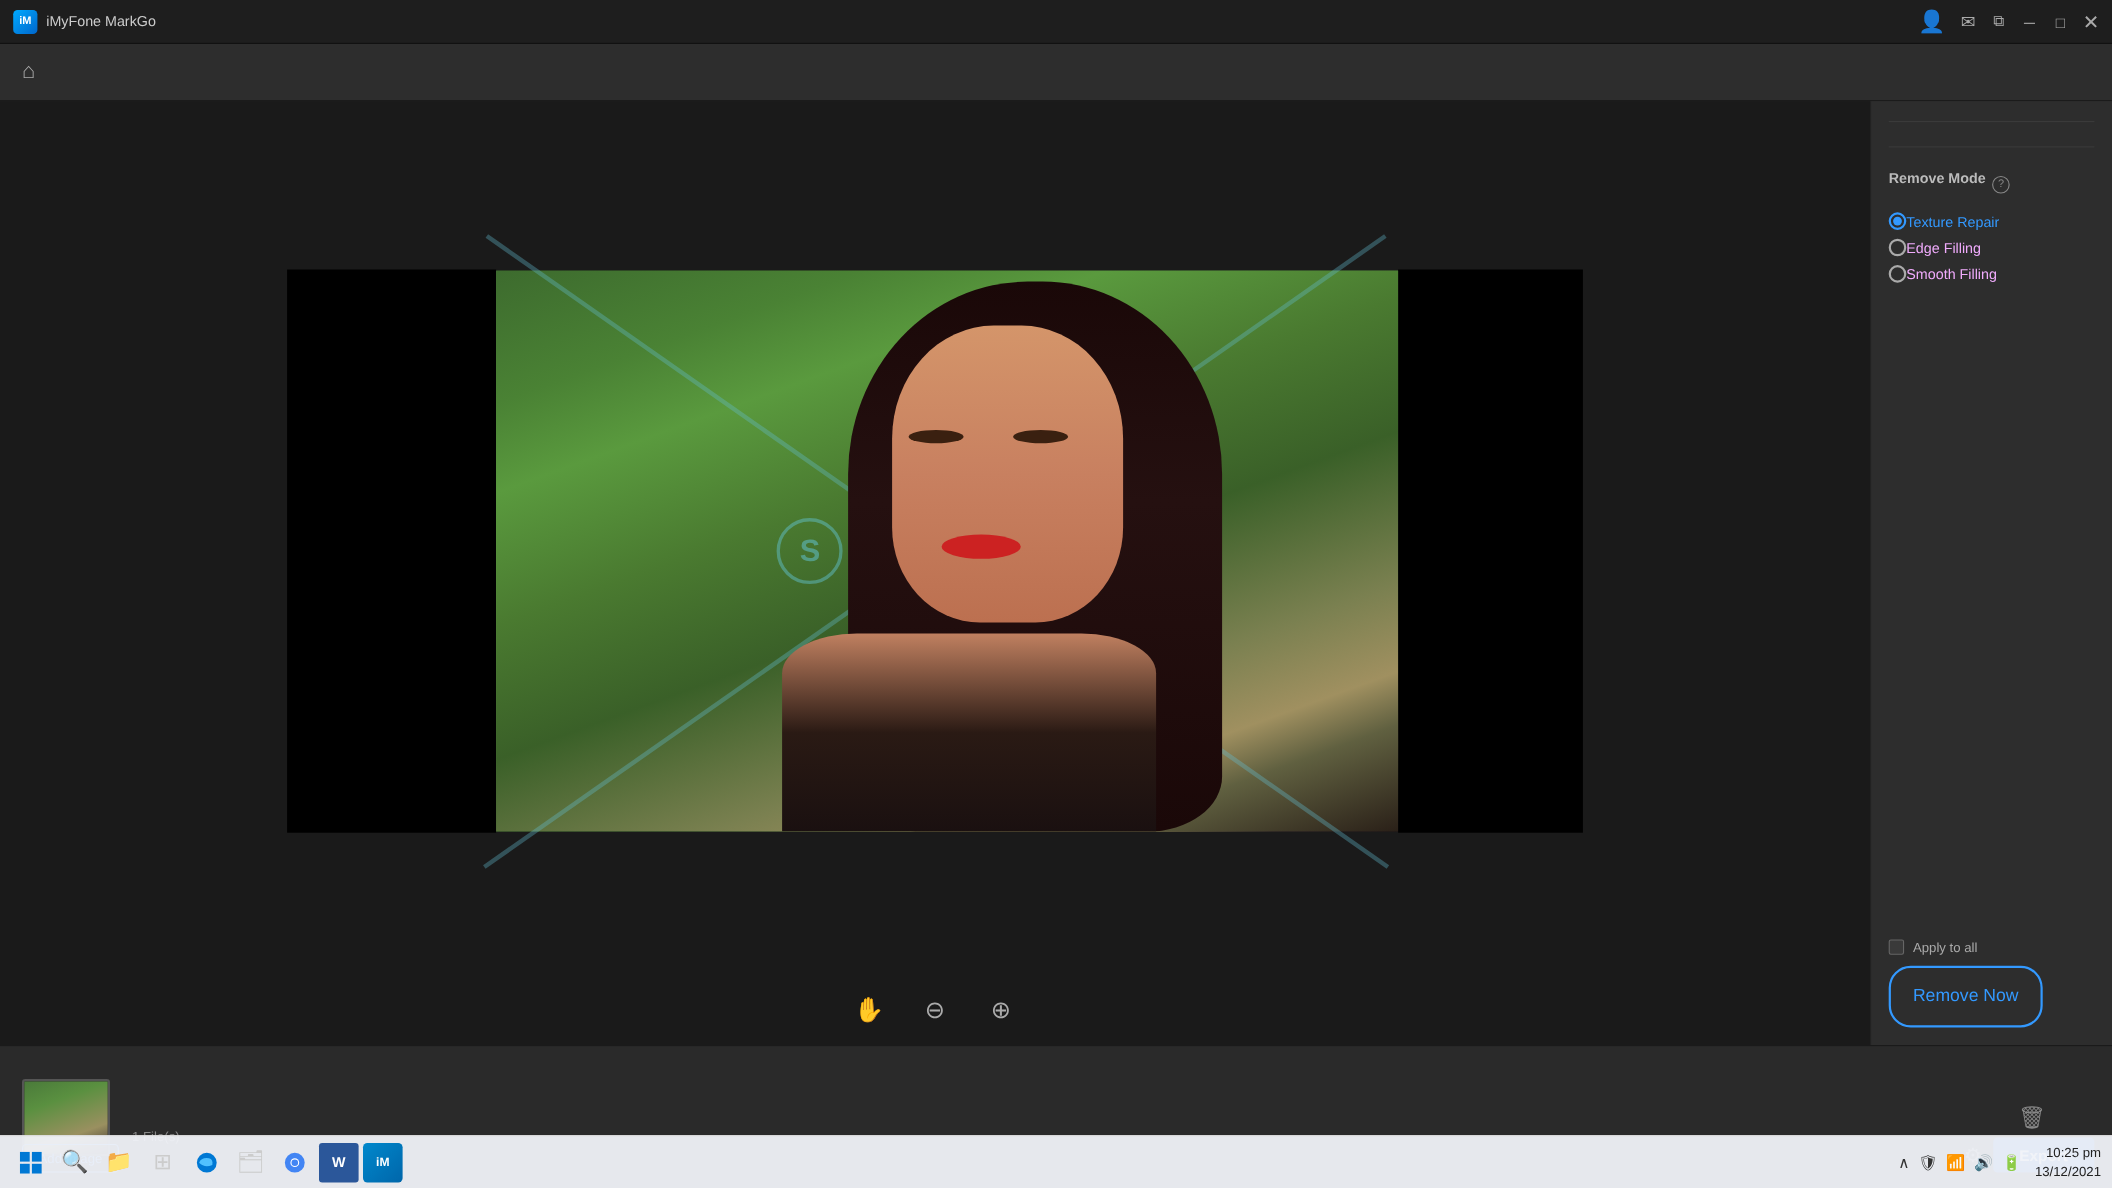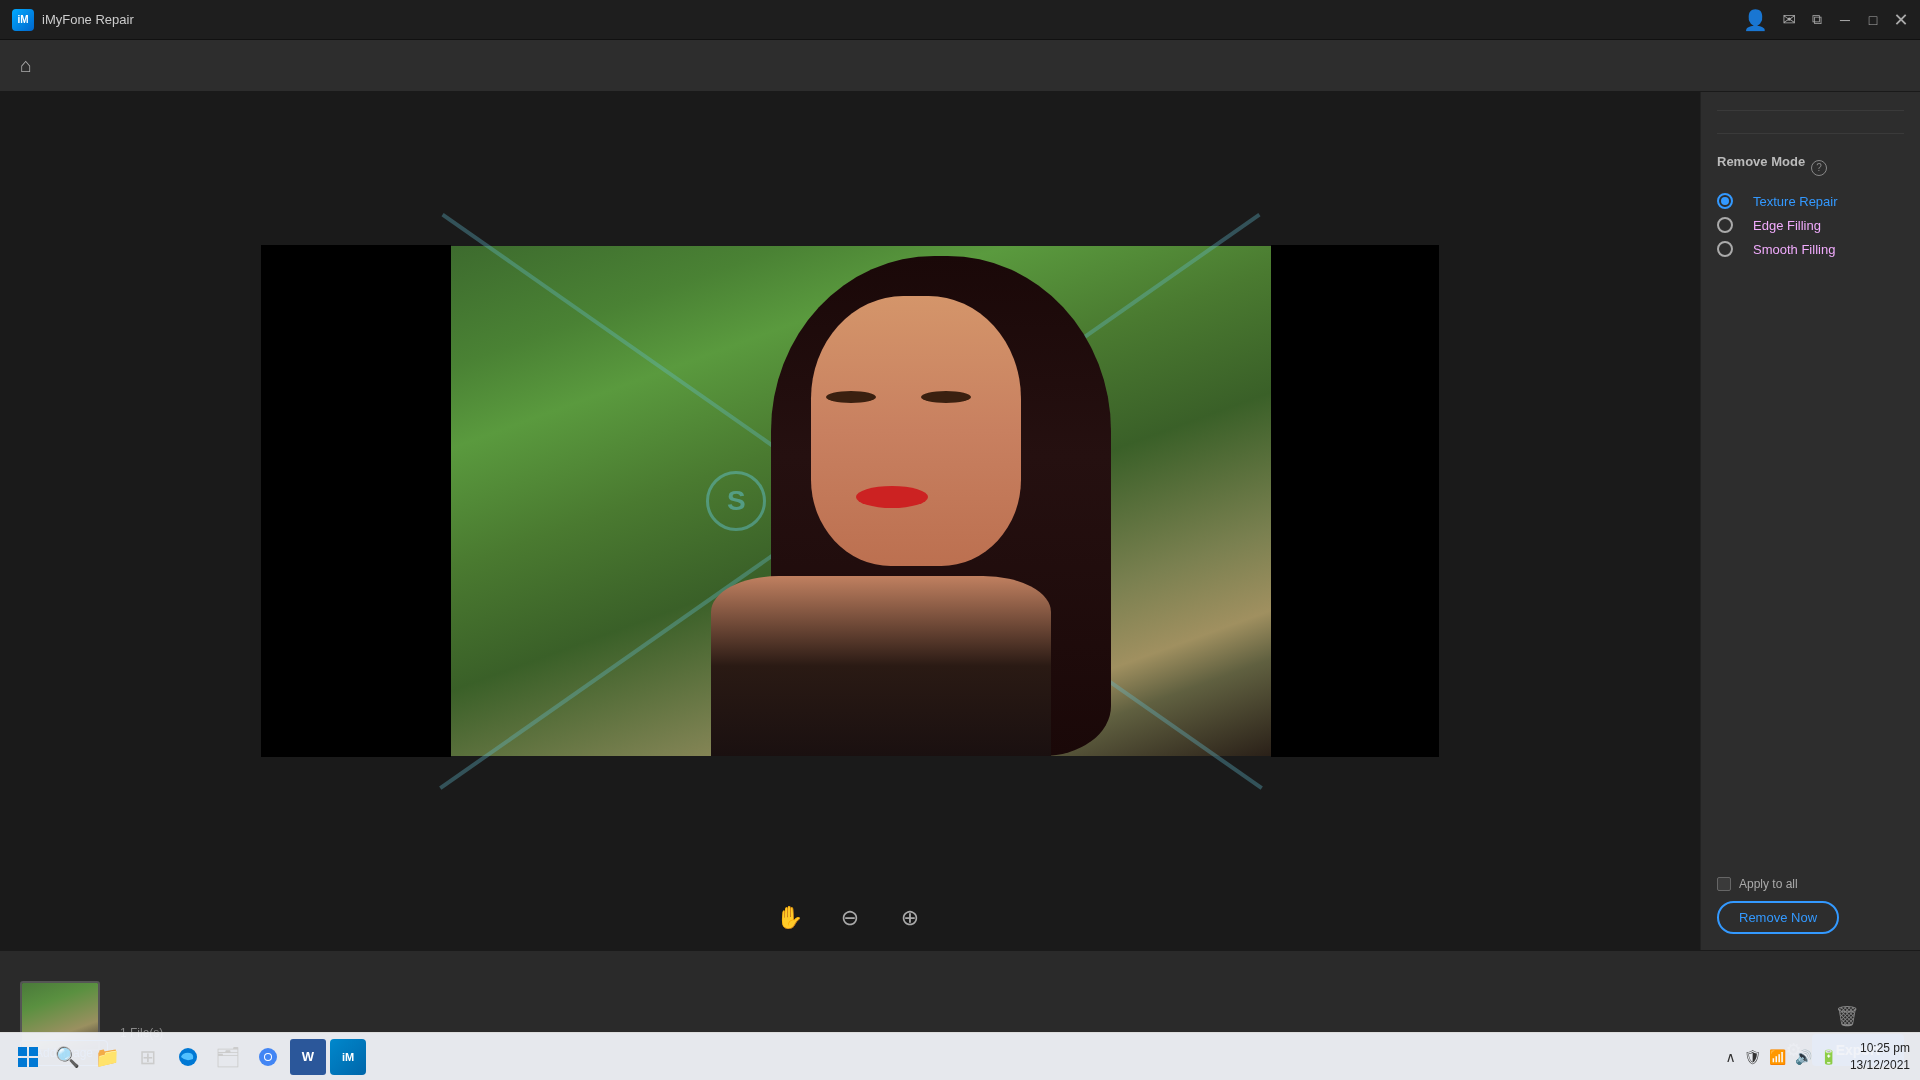--- a/index.html
+++ b/index.html
@@ -279,21 +279,21 @@
       justify-content: center;
       cursor: pointer;
       color: #aaa;
       font-size: 16px;
     }
 
     
     .radio-option {
       display: flex;
       align-items: center;
-      gap: 20px;
+      gap: 0;
       margin-bottom: 8px;
       cursor: pointer;
     }
     .radio-circle {
       width: 16px;
       height: 16px;
       border-radius: 50%;
       border: 2px solid #aaa;
       display: flex;
       align-items: center;
@@ -428,22 +428,22 @@
     }
     .apply-label {
       font-size: 12px;
       color: #aaa;
     }
     #remove-now-btn {
       background: transparent;
       border: 2px solid #3399ff;
       border-radius: 20px;
       color: #3399ff;
-      padding: 7px 20px;
-      font-size: 13px;
+      padding: 17px 20px;
+      font-size: 16px;
       cursor: pointer;
       white-space: nowrap;
     }
 
     
     #taskbar {
       position: fixed;
       bottom: 0;
       left: 0;
       right: 0;
@@ -496,21 +496,21 @@
     }
   </style>
 </head>
 <body>
 
 <div id="titlebar">
   <div id="titlebar-left">
     <div id="app-icon">
       <span style="font-size:10px;">iM</span>
     </div>
-    <span id="app-title-text">iMyFone Repair</span>
+    <span id="app-title-text">iMyFone MarkGo</span>
   </div>
   <div id="titlebar-controls">
 
     <span class="titlebar-icon" style="color:#3399ff;font-size:20px;">👤</span>
 
     <span class="titlebar-icon">✉</span>
 
     <span class="titlebar-icon win-btn">⧉</span>
 
     <span class="titlebar-icon win-btn">─</span>

